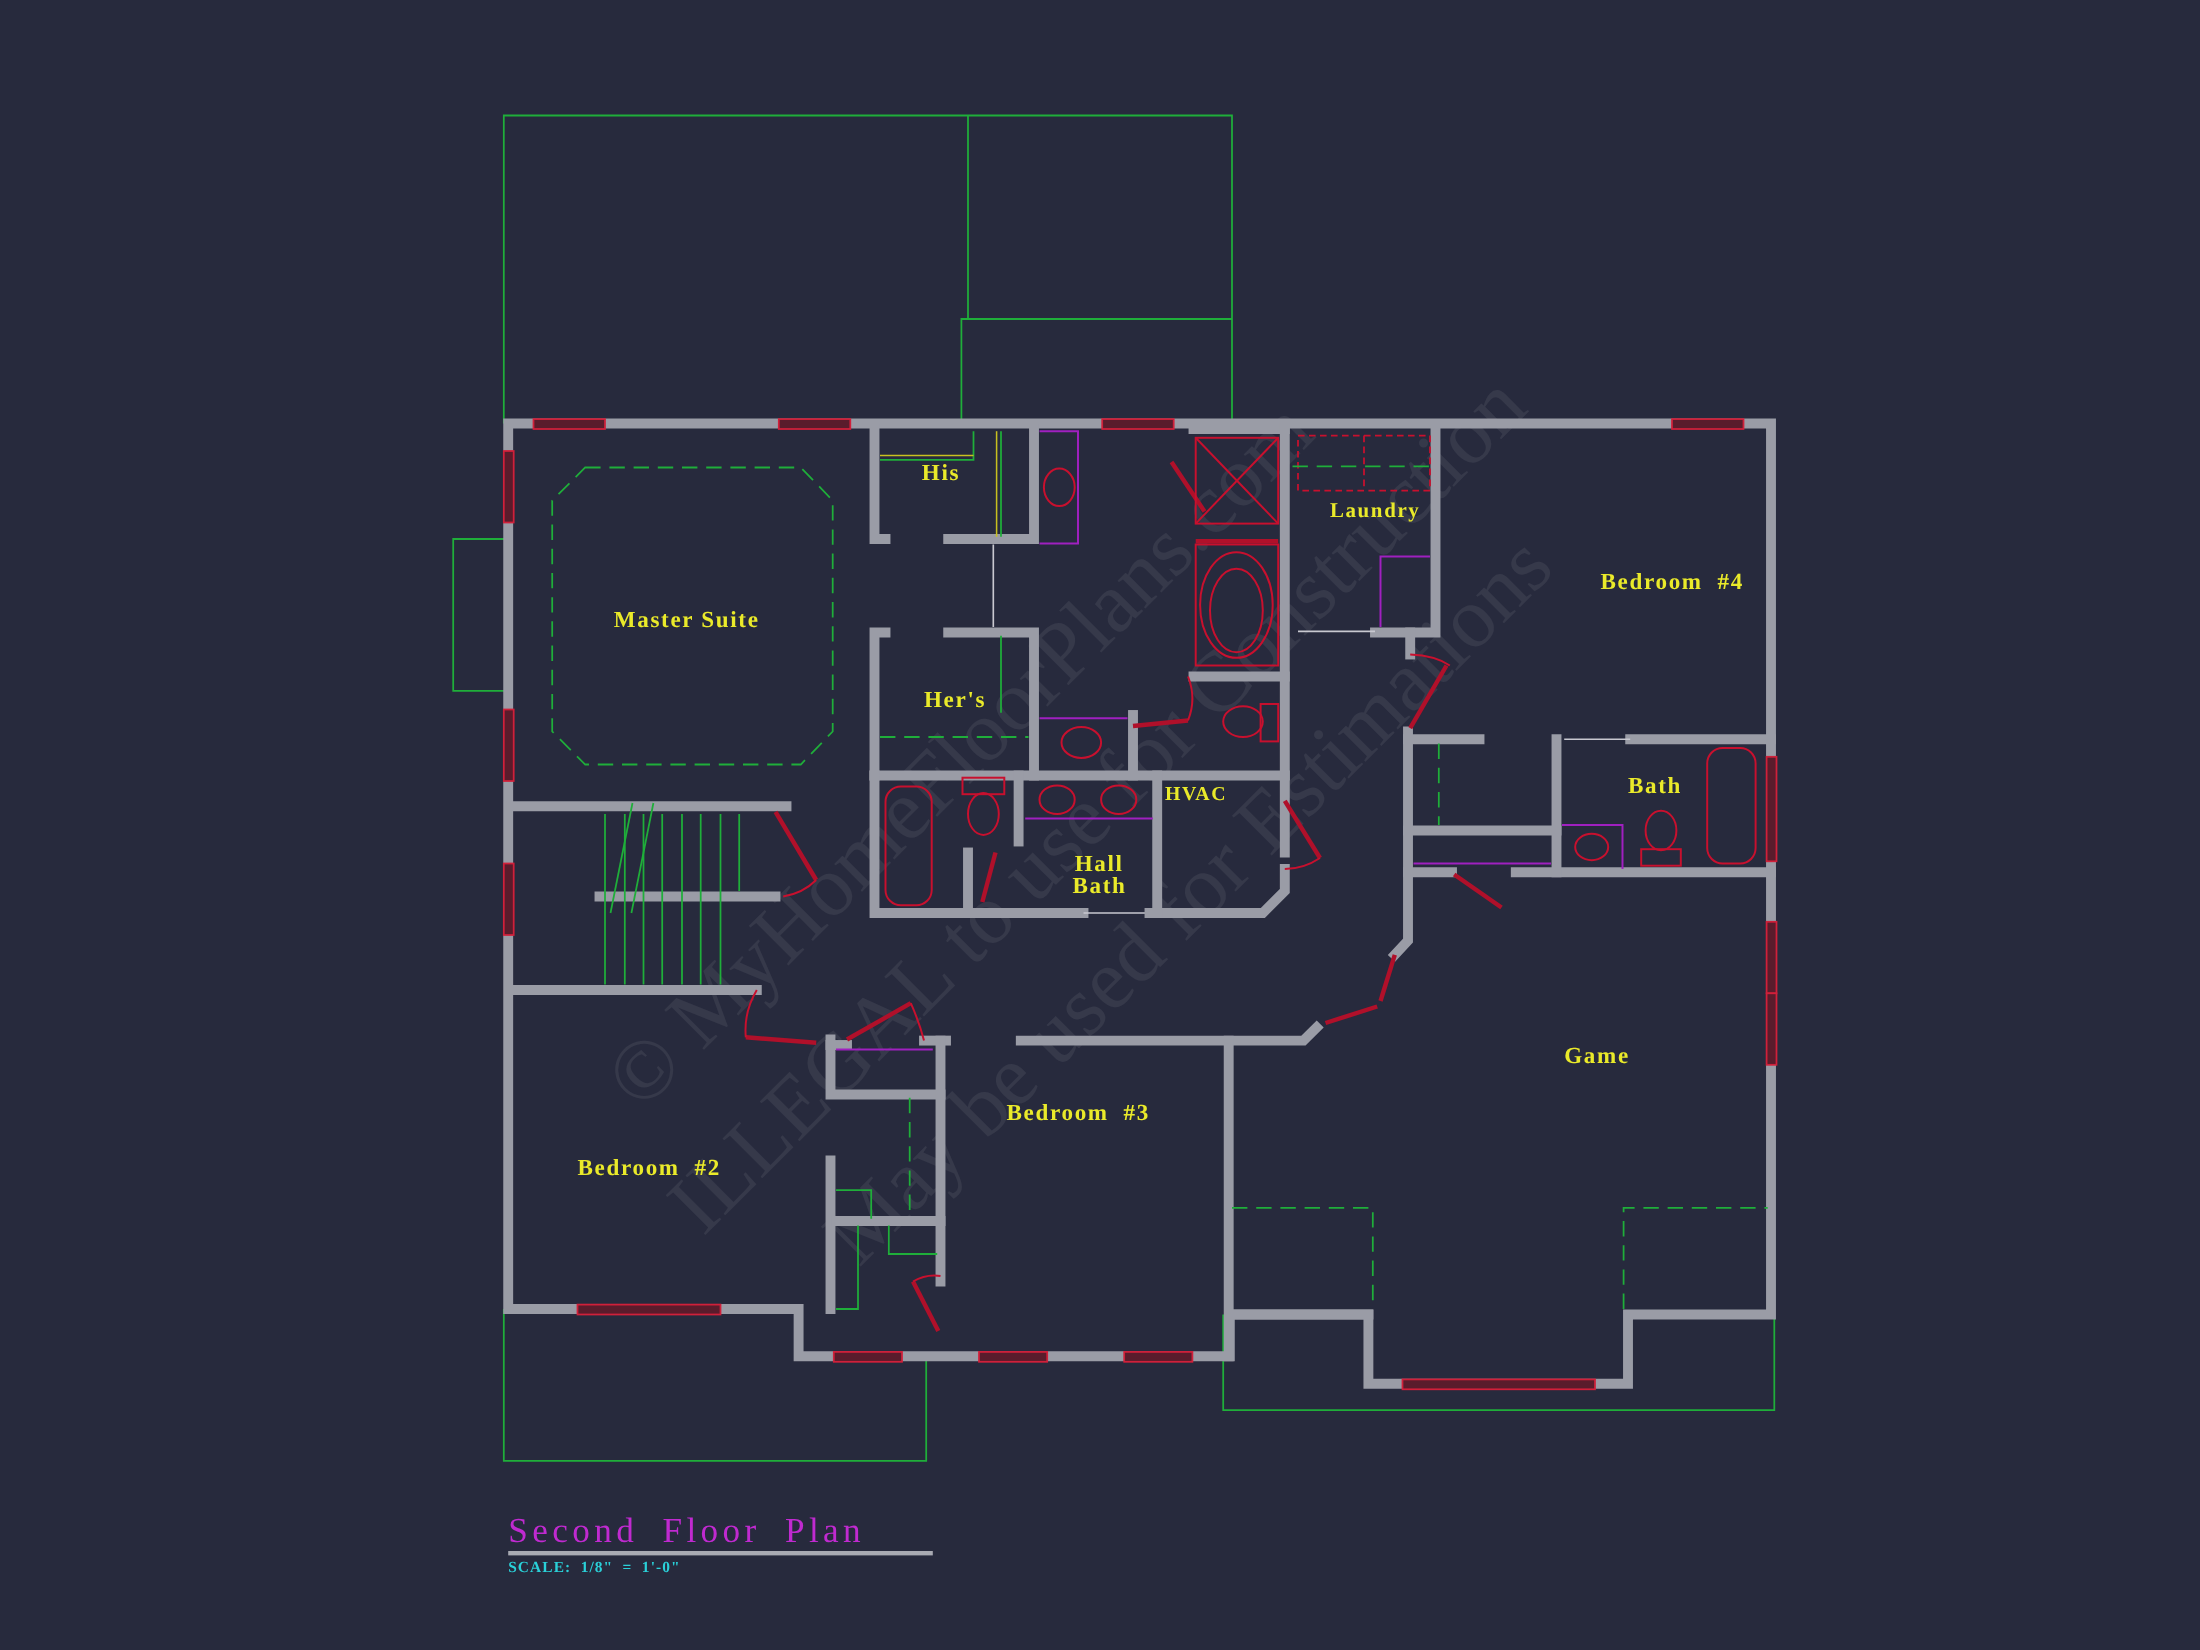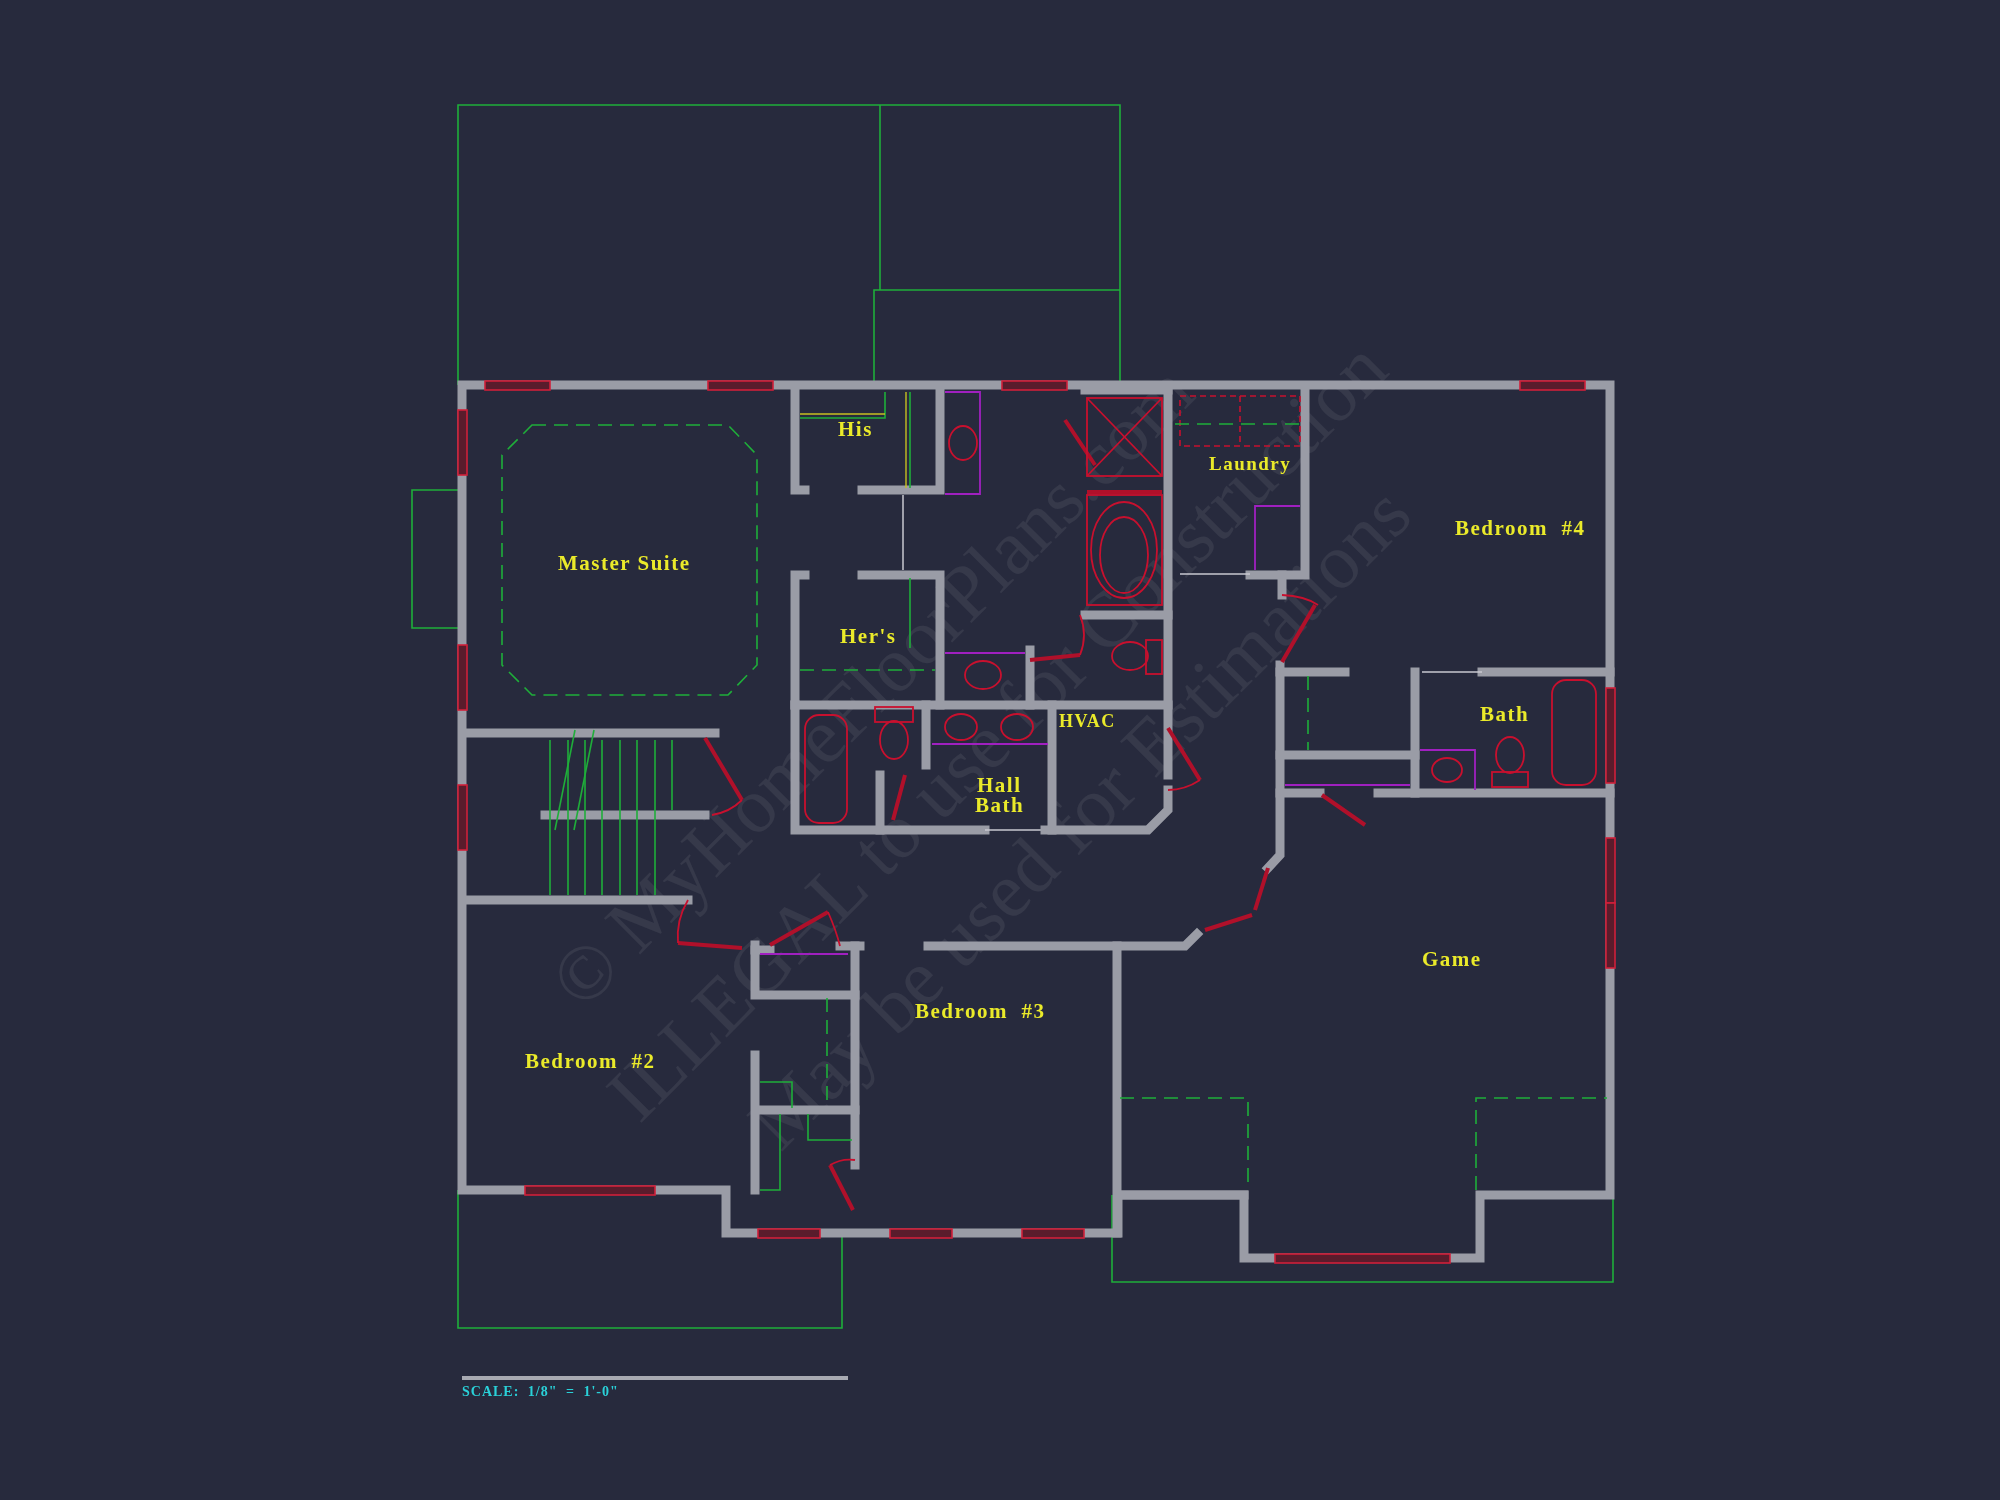--- a/index.html
+++ b/index.html
@@ -221,15 +221,16 @@
     <text class="label" x="1059" y="727" style="font-size:18px">HVAC</text>
     <text class="label" x="977" y="792">Hall</text>
     <text class="label" x="975" y="812">Bath</text>
     <text class="label" x="915" y="1018" style="white-space:pre">Bedroom  #3</text>
     <text class="label" x="525" y="1068" style="white-space:pre">Bedroom  #2</text>
     <text class="label" x="1422" y="966">Game</text>
   </g>
 </svg>
 
 <div id="title-block">
+  <div id="plan-title">Second Floor Plan</div>
   <div id="title-rule"></div>
   <div id="plan-scale">SCALE:  1/8"  =  1'-0"</div>
 </div>
 
 </body></html>

